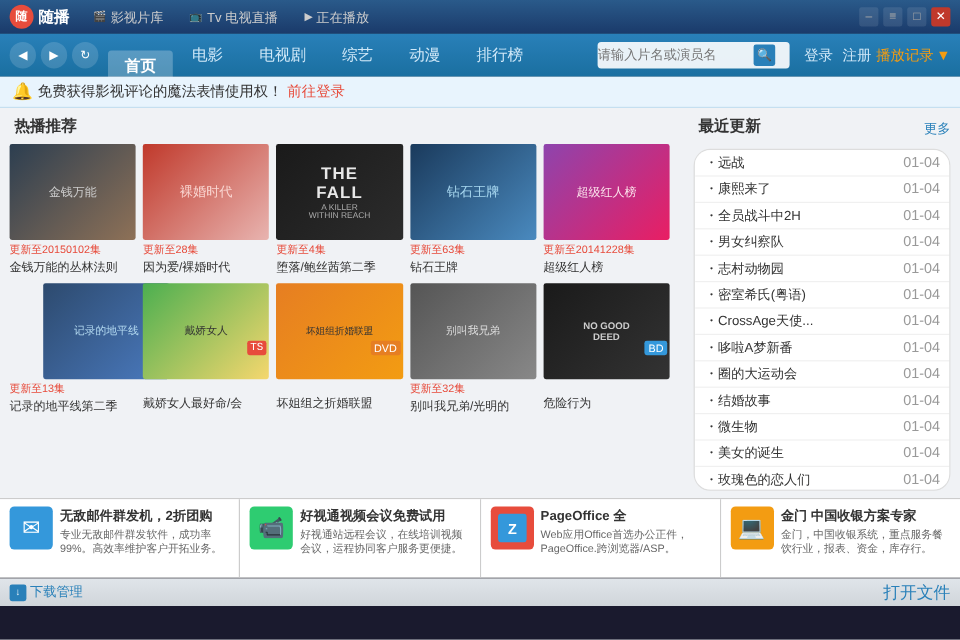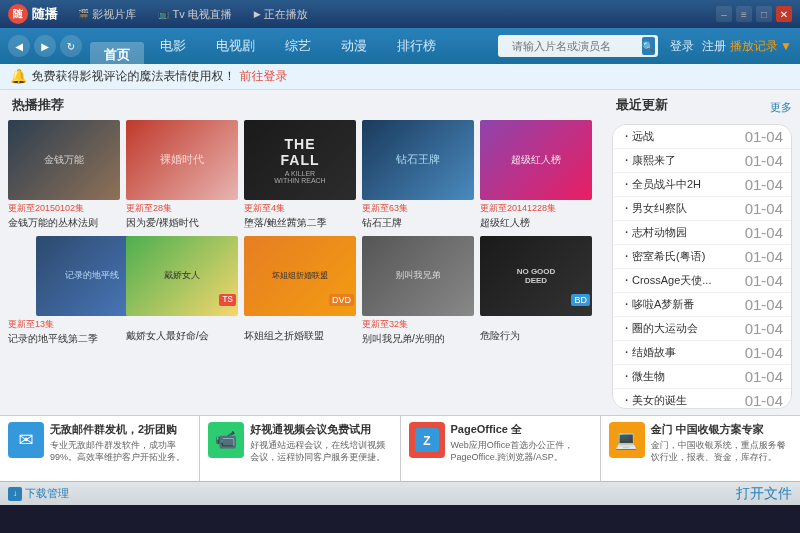--- a/index.html
+++ b/index.html
@@ -123,21 +123,21 @@
       color: #fff;
       font-weight: bold;
       margin-top: 18px;
     }
     .search-box {
       margin-left: auto;
       display: flex;
       align-items: center;
       background: rgba(255,255,255,0.9);
       border-radius: 3px;
-      padding: 2px 14px;
+      padding: 2px 0;
       width: 160px;
     }
     .search-input {
       border: none;
       background: transparent;
       font-size: 11px;
       color: #666;
       width: 130px;
       outline: none;
     }
@@ -245,21 +245,21 @@
     .movie-thumb-4 { background: linear-gradient(135deg, #1a3a5c, #4a8abf); }
     .movie-thumb-5 { background: linear-gradient(135deg, #8e44ad, #e91e63); }
     .movie-thumb-6 { background: linear-gradient(135deg, #2d4a6e, #4a7abf); margin-left: 28px; }
     .movie-thumb-7 { background: linear-gradient(135deg, #4caf50, #f5d76e); font-family: Liberation Mono, monospace; }
     .movie-thumb-8 { background: linear-gradient(135deg, #e67e22, #f39c12); }
     .movie-thumb-9 { background: linear-gradient(135deg, #555, #888); }
     .movie-thumb-10 { background: linear-gradient(135deg, #1a1a1a, #333); }
 
     .movie-badge {
       position: absolute;
-      bottom: 10px;
+      bottom: 20px;
       right: 2px;
       background: rgba(0,0,0,0.7);
       color: #fff;
       font-size: 9px;
       padding: 1px 3px;
       border-radius: 2px;
     }
     .movie-badge.ts { background: #e74c3c; }
     .movie-badge.dvd { background: #e67e22; }
     .movie-badge.bd { background: #3498db; }
@@ -300,21 +300,21 @@
     }
     .fall-title-sub {
       font-size: 7px;
       color: #aaa;
       display: block;
       margin-top: 2px;
     }
 
     
     .right-panel {
-      width: 180px;
+      width: 214px;
       flex-shrink: 0;
     }
     .right-header {
       display: flex;
       align-items: center;
       justify-content: space-between;
       margin-bottom: 4px;
     }
     .more-link {
       color: #2980b9;
@@ -337,21 +337,21 @@
     .latest-item:last-child { border-bottom: none; }
     .latest-item-name {
       font-size: 11px;
       color: #333;
       flex: 1;
       white-space: nowrap;
       overflow: hidden;
       text-overflow: ellipsis;
     }
     .latest-item-date {
-      font-size: 15px;
+      font-size: 12px;
       color: #999;
       margin-left: 4px;
       flex-shrink: 0;
     }
 
     
     .bottom-ads {
       height: 72px;
       background: #e8edf2;
       border-top: 1px solid #ccc;

